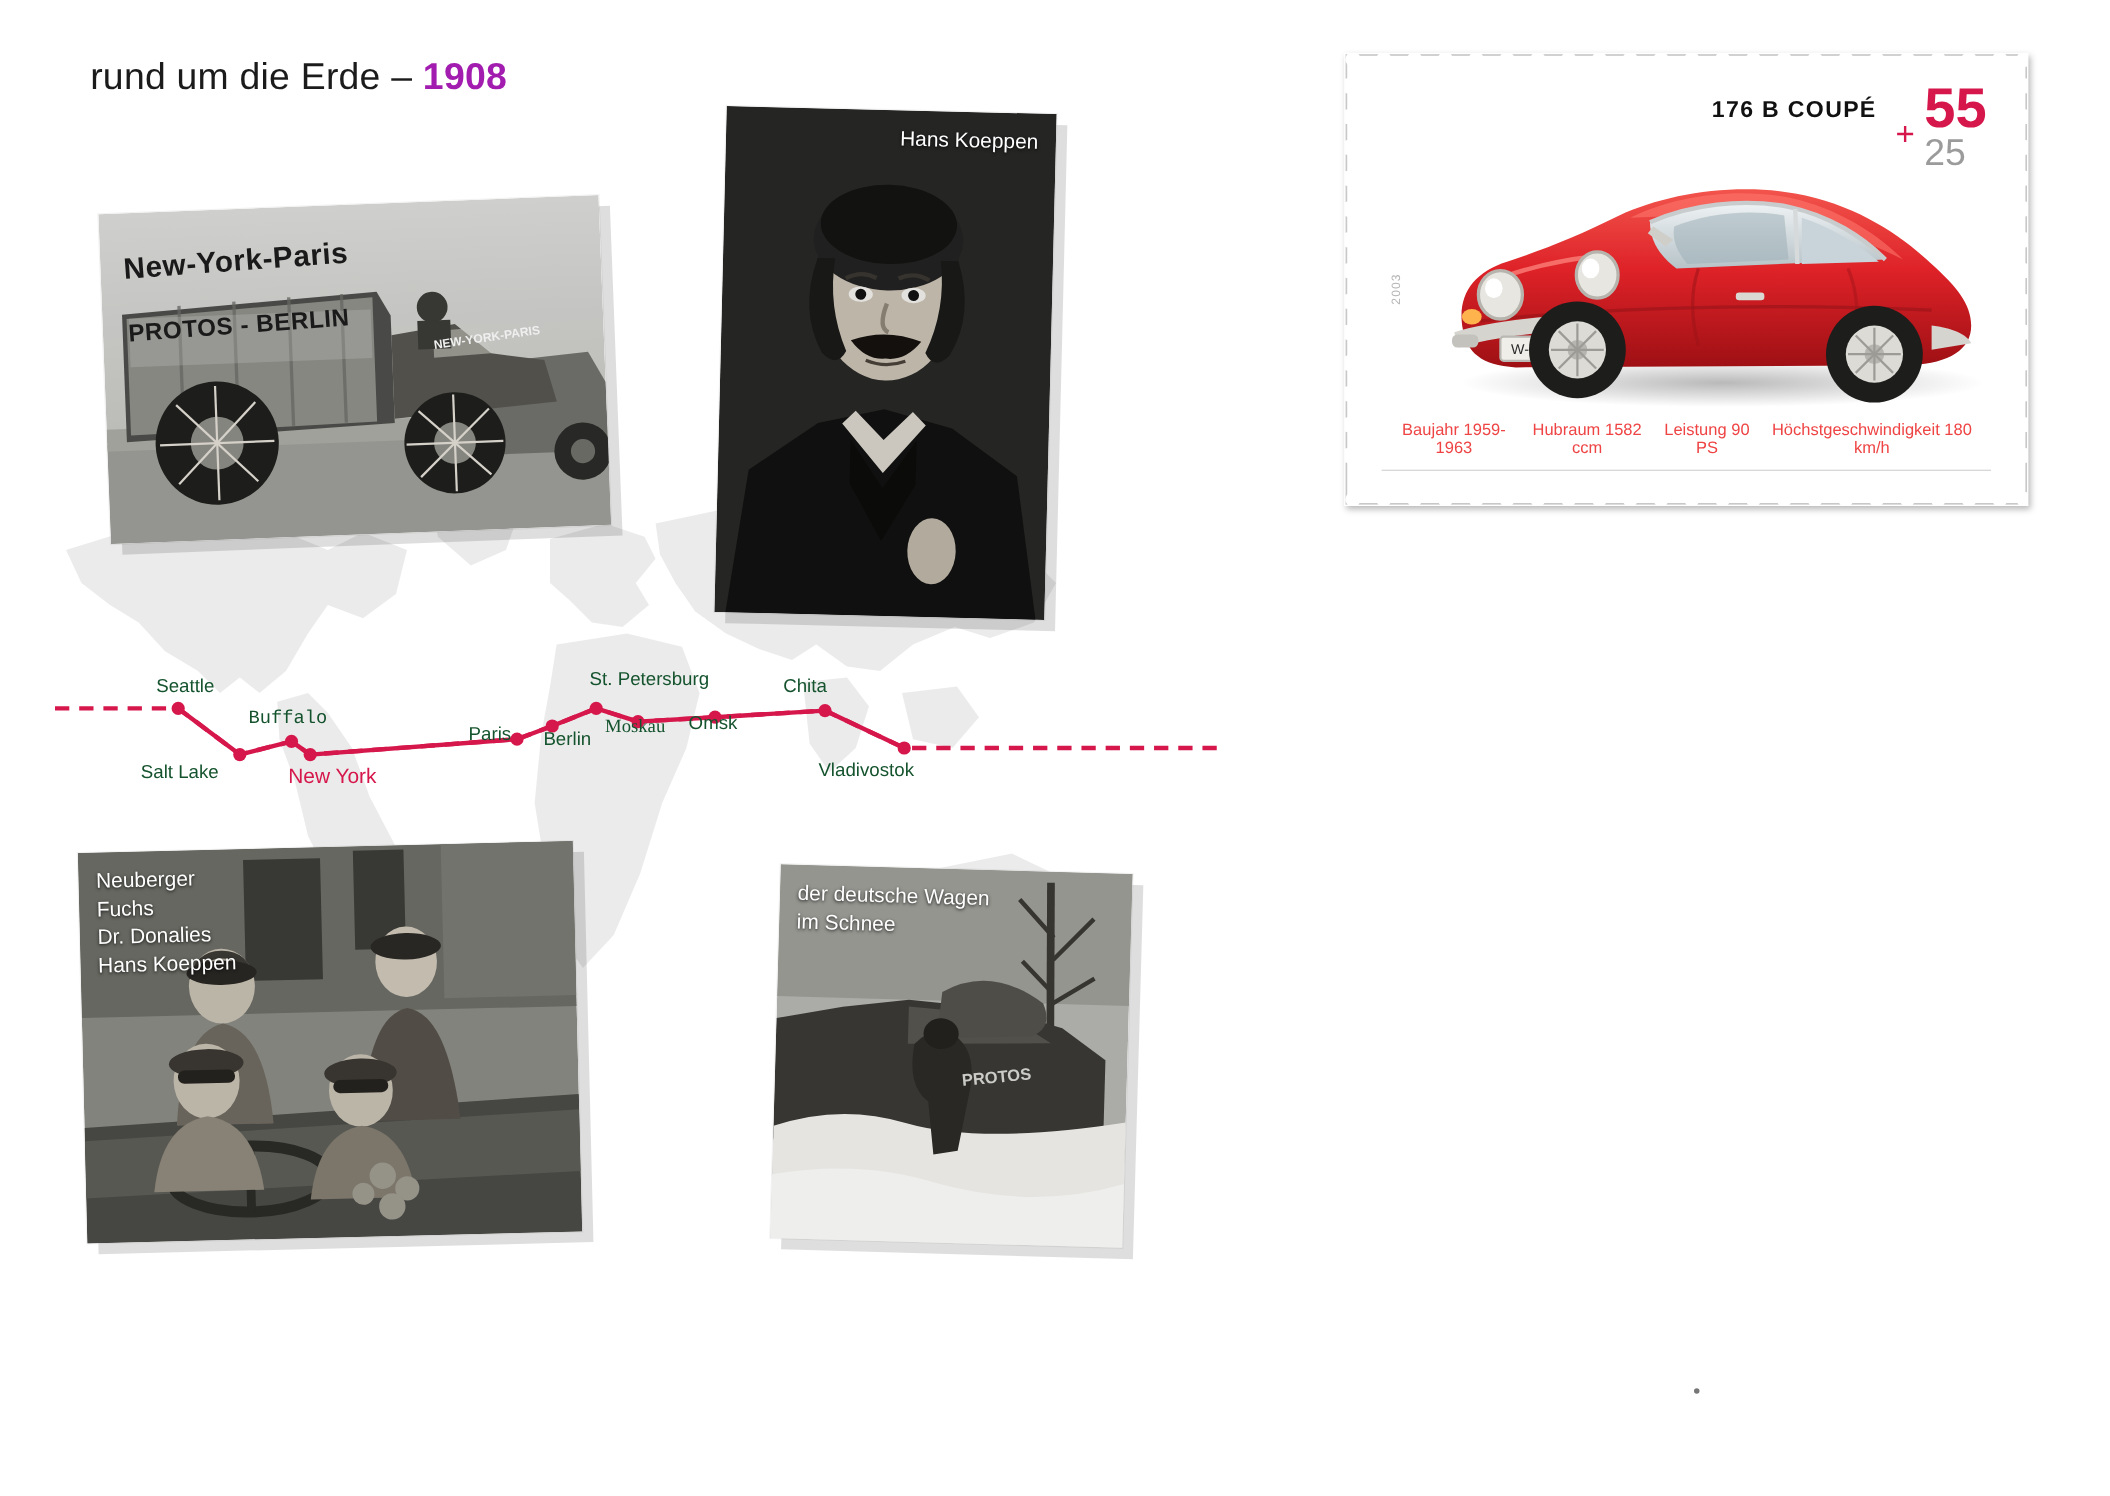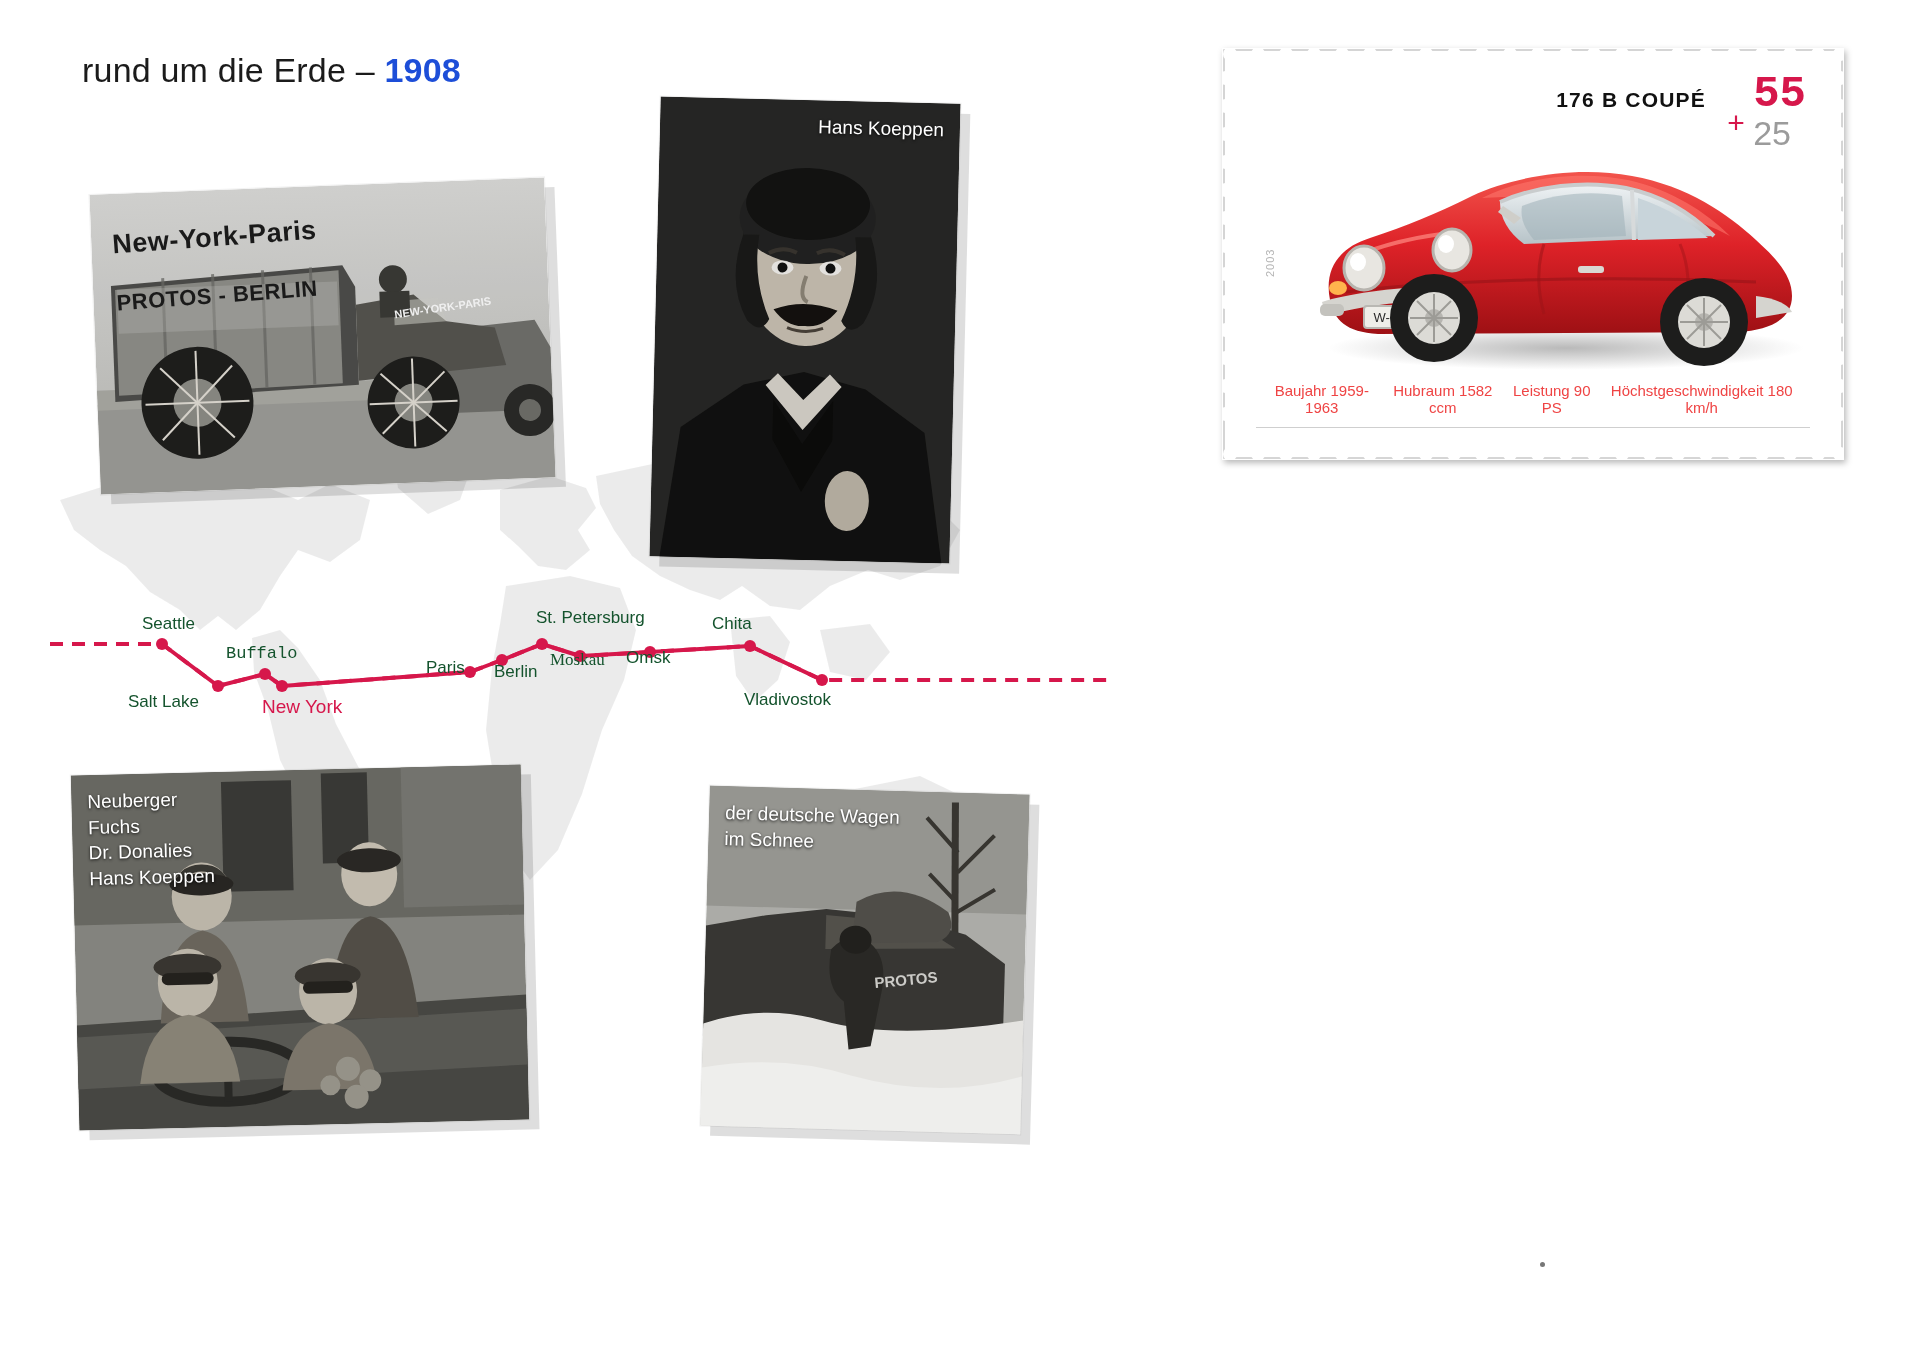--- a/index.html
+++ b/index.html
@@ -12,21 +12,21 @@
   }
   .page{position:absolute;inset:0;}
 
   
   .headline{
     position:absolute;left:82px;top:48px;
     font-size:34px;line-height:1.32;
     color:#1b1b1b;font-weight:400;
     letter-spacing:.2px;
   }
-  .headline .year{color:#1d4ed8;font-weight:600;}
+  .headline .year{color:#a21caf;font-weight:600;}
 
   
   .worldmap{
     position:absolute;left:30px;top:380px;width:1060px;height:760px;
     opacity:.5;
   }
   .worldmap svg{width:100%;height:100%;display:block;}
 
   
   .photo{
@@ -87,21 +87,21 @@
     position:absolute;left:26px;top:26px;font-size:19px;line-height:1.35;
     color:#8a8a8a;white-space:pre-line;letter-spacing:.3px;
   }
   .stamp .model{
     position:absolute;right:124px;top:26px;font-size:21px;font-weight:700;
     letter-spacing:1.2px;color:#111;
   }
   .stamp .value{
     position:absolute;right:24px;top:12px;text-align:left;color:#d6174b;
   }
-  .stamp .value .v1{font-size:44px;font-weight:600;line-height:.95;font-family:Liberation Mono, monospace;}
+  .stamp .value .v1{font-size:51px;font-weight:600;line-height:.95;}
   .stamp .value .v2{font-size:34px;font-weight:400;color:#9b9b9b;line-height:1;}
   .stamp .value .plus{
     position:absolute;left:-26px;top:32px;font-size:30px;color:#d6174b;font-weight:500;
   }
   .stamp .sidecode{
     position:absolute;left:28px;top:215px;font-size:11px;color:#b5b5b5;
     transform:rotate(-90deg);transform-origin:left top;letter-spacing:1px;
   }
   .stamp .specs{
     position:absolute;left:26px;right:26px;bottom:30px;

